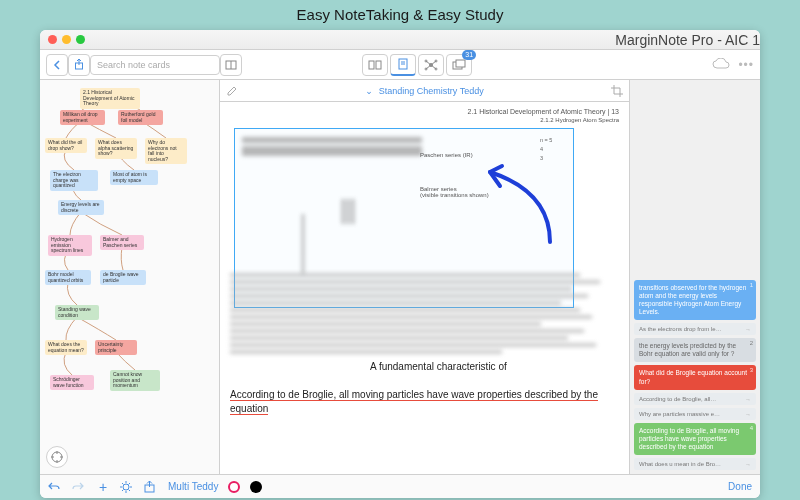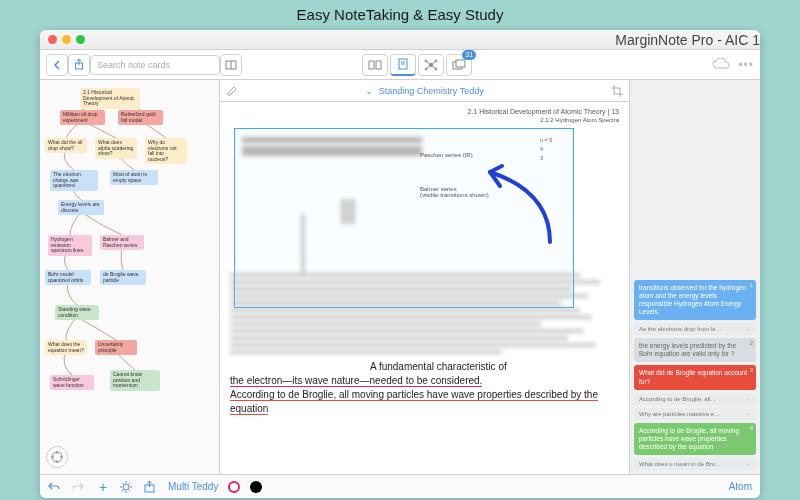--- a/index.html
+++ b/index.html
@@ -280,21 +280,21 @@
           <div style="width:93%;"></div>
             <div style="width:80%;"></div>
             <div style="width:91%;"></div>
           <div style="width:87%;"></div>
             <div style="width:94%;"></div>
             <div style="width:70%;"></div>
         </div>
 
         <div class="clear-text">
           <span style="margin-left:140px;">A fundamental characteristic of</span><br>
-          <span class="hl-magenta">the electron—its wave nature—needed to be considered.</span><br>
+          <br>
           <span class="hl-red">According to de Broglie, all moving particles have wave properties described by the equation</span>
         </div>
       </div>
     </div>
 
     <div class="cards" id="cards-panel">
       <div class="cards-spacer"></div>
 
     <div class="card card-blue">transitions observed for the hydrogen atom and the energy levels responsible Hydrogen Atom Energy Levels.<span class="num">1</span></div>
         <div class="sub-item">
@@ -340,16 +340,16 @@
     </span>
     <span class="bb-icon">
       <svg width="11" height="12" viewBox="0 0 11 12">
           <rect x="1" y="4" width="9" height="7" stroke="#4a90e2" fill="none"></rect>
           <path d="M5.5 0 L5.5 6 M3 2.5 L5.5 0 L8 2.5" stroke="#4a90e2" fill="none"></path>
         </svg>
     </span>
     <span>Multi Teddy</span>
     <span class="color-dot dot-pink"></span>
     <span class="color-dot dot-black"></span>
-    <span class="done">Atom</span>
+    <span class="done">Done</span>
   </div>
 
 </div>
 
 </body></html>

